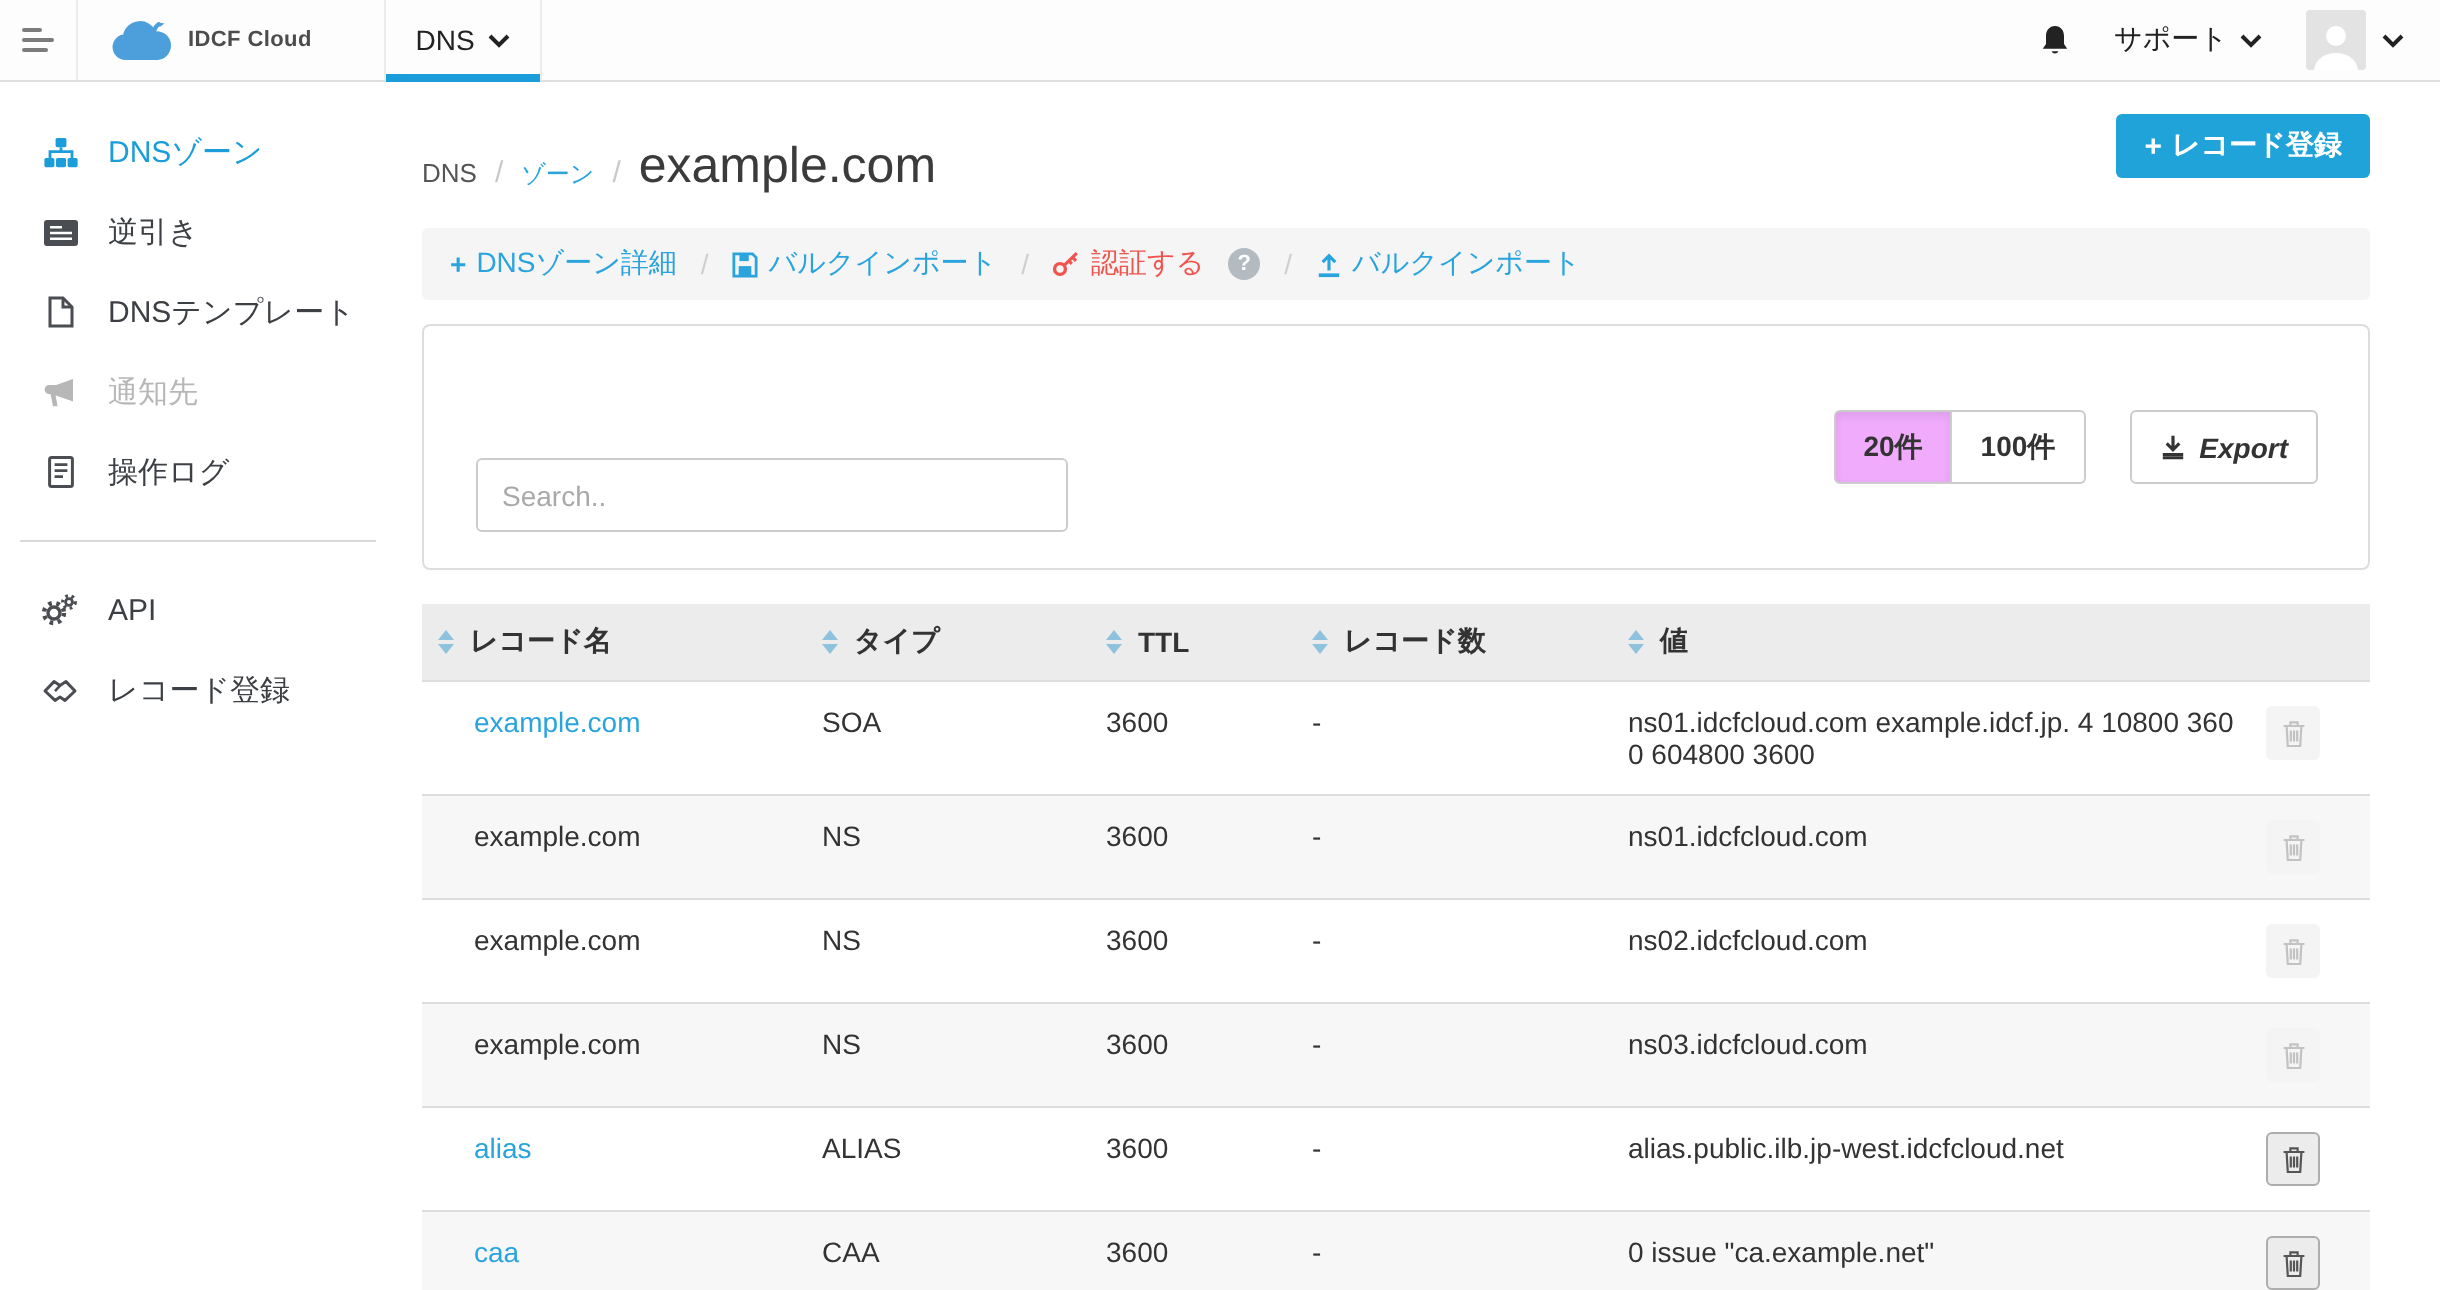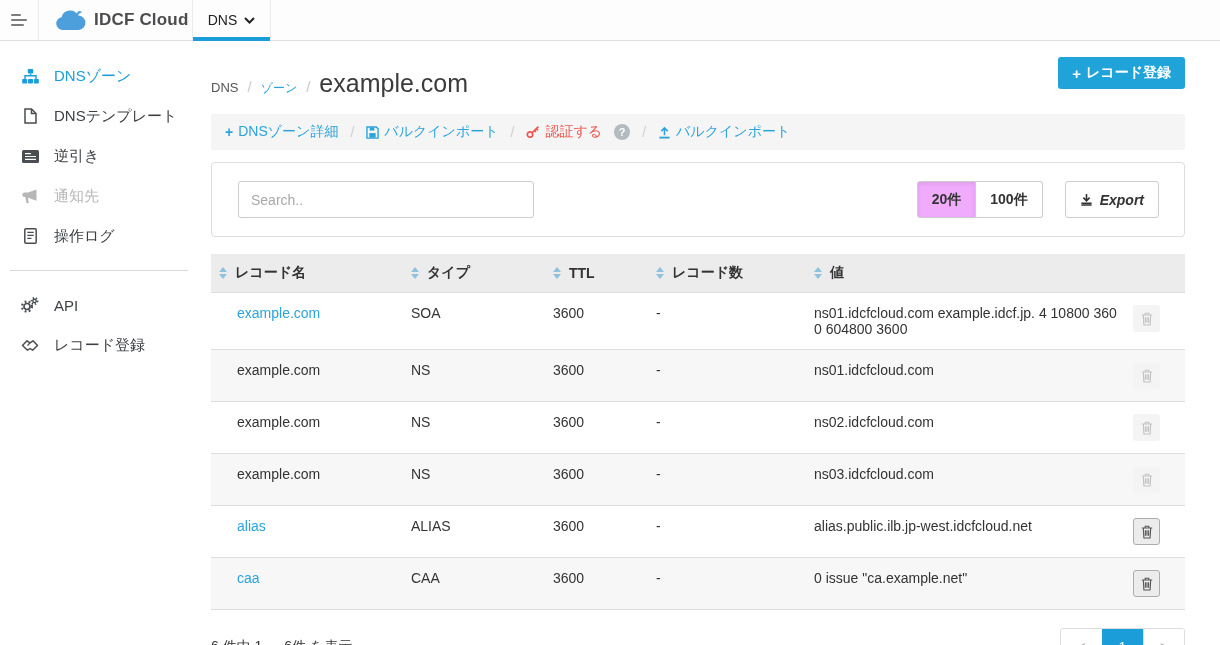--- a/index.html
+++ b/index.html
@@ -11,21 +11,21 @@
   }
   
   .topbar { height:41px; display:flex; align-items:stretch; background:#fdfdfd; border-bottom:1px solid #e0e0e0; }
   .hamburger { width:39px; border-right:1px solid #ececec; display:flex; align-items:center; justify-content:center; cursor:pointer; }
   .hamburger .bars { display:flex; flex-direction:column; gap:3px; align-items:flex-start; }
   .hamburger .bars i { display:block; height:2px; background:#7c7c7c; border-radius:1px; }
   .hamburger .bars i:nth-child(1){ width:10px; }
   .hamburger .bars i:nth-child(2){ width:16px; }
   .hamburger .bars i:nth-child(3){ width:13px; }
   .brand { width:154px; display:flex; align-items:center; gap:7px; padding-left:14px; border-right:1px solid #ececec; }
-  .brand-name { font-size:17px; font-weight:bold; color:#4c4c4e; letter-spacing:0.2px; }
+  .brand-name { font-size:11px; font-weight:bold; color:#4c4c4e; letter-spacing:0.2px; }
   .apptab { position:relative; width:78px; display:flex; align-items:center; justify-content:center; gap:7px; border-right:1px solid #ececec; cursor:pointer; }
   .apptab .tab-label { font-size:14px; color:#222; }
   .apptab .underline { position:absolute; left:0; right:0; bottom:-1px; height:4px; background:#1b9dd9; }
   .topbar-spacer { flex:1; }
   .topbar-right { display:flex; align-items:center; gap:22px; padding-right:18px; }
   .support { display:flex; align-items:center; gap:6px; cursor:pointer; font-size:14px; color:#222; }
   .avatar-wrap { display:flex; align-items:center; gap:8px; cursor:pointer; }
   .avatar { width:30px; height:30px; background:#e3e3e3; border-radius:2px; overflow:hidden; display:flex; align-items:flex-end; justify-content:center; }
   
   .app { display:flex; height:604px; }
@@ -48,21 +48,21 @@
   .btn-register { display:flex; align-items:center; gap:5px; background:#1fa3d9; color:#fff; border:none; border-radius:3px; padding:7px 14px; font-size:14px; font-weight:bold; cursor:pointer; }
   .btn-register .plus { font-size:15px; font-weight:bold; }
   
   .toolstrip { background:#f5f5f5; border-radius:3px; display:flex; align-items:center; gap:12px; padding:9px 14px; margin-bottom:12px; font-size:14px; }
   .tool-link { display:flex; align-items:center; gap:5px; color:#2aa4dc; cursor:pointer; }
   .tool-link.danger { color:#f0544f; }
   .tool-sep { color:#cfcfcf; }
   .qmark { width:16px; height:16px; border-radius:50%; background:#b3bbc1; color:#fff; font-size:11px; font-weight:bold; display:inline-flex; align-items:center; justify-content:center; cursor:pointer; }
   
   .filter-panel { border:1px solid #ddd; border-radius:4px; background:#fff; padding:18px 25px 18px 26px; display:flex; align-items:center; justify-content:space-between; margin-bottom:17px; }
-  .search-input { width:296px; height:37px; border:1px solid #ccc; border-radius:3px; padding:0 12px; font-size:14px; color:#333; font-family:inherit; }
+  .search-input { width:296px; height:37px; border:1px solid #ccc; border-radius:3px; padding:0 12px; font-size:14px; color:#333; font-family:inherit;margin-top:48px; }
   .search-input::placeholder { color:#a9a9a9; }
   .filter-right { display:flex; align-items:center; gap:22px; }
   .btn-group { display:flex; }
   .btn { height:37px; padding:0 14px; background:#fff; border:1px solid #ccc; font-size:14px; font-weight:bold; color:#333; cursor:pointer; font-family:inherit; display:inline-flex; align-items:center; gap:7px; }
   .btn-group .btn:first-child { border-radius:3px 0 0 3px; }
   .btn-group .btn:last-child { border-radius:0 3px 3px 0; border-left:none; }
   .btn.active { background:#f0abfc; box-shadow:inset 0 2px 4px rgba(0,0,0,0.08); }
   .btn-export { border-radius:3px;font-style:italic; }
   
   table.records { width:100%; border-collapse:collapse; }
@@ -118,54 +118,79 @@
   <div class="apptab">
     <span class="tab-label">DNS</span>
     <span>
       <svg width="11" height="7" viewBox="0 0 11 7">
           <path d="M1 1l4.5 4.5L10 1" fill="none" stroke="#222" stroke-width="2"></path>
         </svg>
     </span>
     <span class="underline"></span>
   </div>
   <div class="topbar-spacer"></div>
+  <div class="topbar-right">
+    <span>
+      <svg width="15" height="17" viewBox="0 0 15 17">
+        <path d="M7.5 1C4.7 1 3 3.2 3 6v4L1.4 12.4h12.2L12 10V6c0-2.8-1.7-5-4.5-5z" fill="#222"></path>
+        <path d="M5.8 13.6a1.8 1.8 0 0 0 3.4 0z" fill="#222"></path>
+      </svg>
+    </span>
+    <span class="support">
+      <span>サポート</span>
+      <svg width="11" height="7" viewBox="0 0 11 7">
+          <path d="M1 1l4.5 4.5L10 1" fill="none" stroke="#222" stroke-width="2"></path>
+        </svg>
+    </span>
+    <span class="avatar-wrap">
+      <span class="avatar">
+        <svg width="26" height="26" viewBox="0 0 26 26">
+          <circle cx="13" cy="9" r="5" fill="#fff"></circle>
+          <path d="M2 27c0-6 5-9.5 11-9.5S24 21 24 27z" fill="#fff"></path>
+        </svg>
+      </span>
+      <svg width="11" height="7" viewBox="0 0 11 7">
+          <path d="M1 1l4.5 4.5L10 1" fill="none" stroke="#222" stroke-width="2"></path>
+        </svg>
+    </span>
+  </div>
 </header>
 
 <div class="app">
 
   <nav class="sidebar">
     <div class="side-item active">
       <span class="ic">
         <svg width="17" height="15" viewBox="0 0 17 15">
           <rect x="5.8" y="0" width="5.4" height="4.6" rx="0.8" fill="currentColor"></rect>
           <path d="M8.5 4.6v2.2M3 10V6.8h11V10" stroke="currentColor" stroke-width="1.4" fill="none"></path>
           <rect x="0.2" y="10" width="5" height="4.6" rx="0.8" fill="currentColor"></rect>
           <rect x="6" y="10" width="5" height="4.6" rx="0.8" fill="currentColor"></rect>
           <rect x="11.8" y="10" width="5" height="4.6" rx="0.8" fill="currentColor"></rect>
         </svg>
       </span>
       <span>DNSゾーン</span>
     </div>
     <div class="side-item">
       <span class="ic">
+        <svg width="17" height="13" viewBox="0 0 17 13">
+          <rect x="0" y="0" width="17" height="13" rx="1.5" fill="currentColor"></rect>
+          <path d="M3 3.6h6M3 6.5h11M3 9.4h11" stroke="#fff" stroke-width="1.2"></path>
+        </svg>
+      </span>
+      <span>逆引き</span>
+    </div>
+    <div class="side-item">
+      <span class="ic">
         <svg width="13" height="16" viewBox="0 0 13 16">
           <path d="M1 1h6.5L12 5.5V15H1z" fill="none" stroke="currentColor" stroke-width="1.5"></path>
           <path d="M7.5 1v4.5H12" fill="none" stroke="currentColor" stroke-width="1.5"></path>
         </svg>
       </span>
       <span>DNSテンプレート</span>
-    </div>
-    <div class="side-item">
-      <span class="ic">
-        <svg width="17" height="13" viewBox="0 0 17 13">
-          <rect x="0" y="0" width="17" height="13" rx="1.5" fill="currentColor"></rect>
-          <path d="M3 3.6h6M3 6.5h11M3 9.4h11" stroke="#fff" stroke-width="1.2"></path>
-        </svg>
-      </span>
-      <span>逆引き</span>
     </div>
     <div class="side-item disabled">
       <span class="ic">
         <svg width="16" height="15" viewBox="0 0 16 15">
           <path d="M14.5 0.5L6 3.5H2.6a2.3 2.3 0 0 0 0 4.6h.7l1.2 6h2.3l-1-5.4h.2l8.5 3z" fill="currentColor"></path>
         </svg>
       </span>
       <span>通知先</span>
     </div>
     <div class="side-item">

